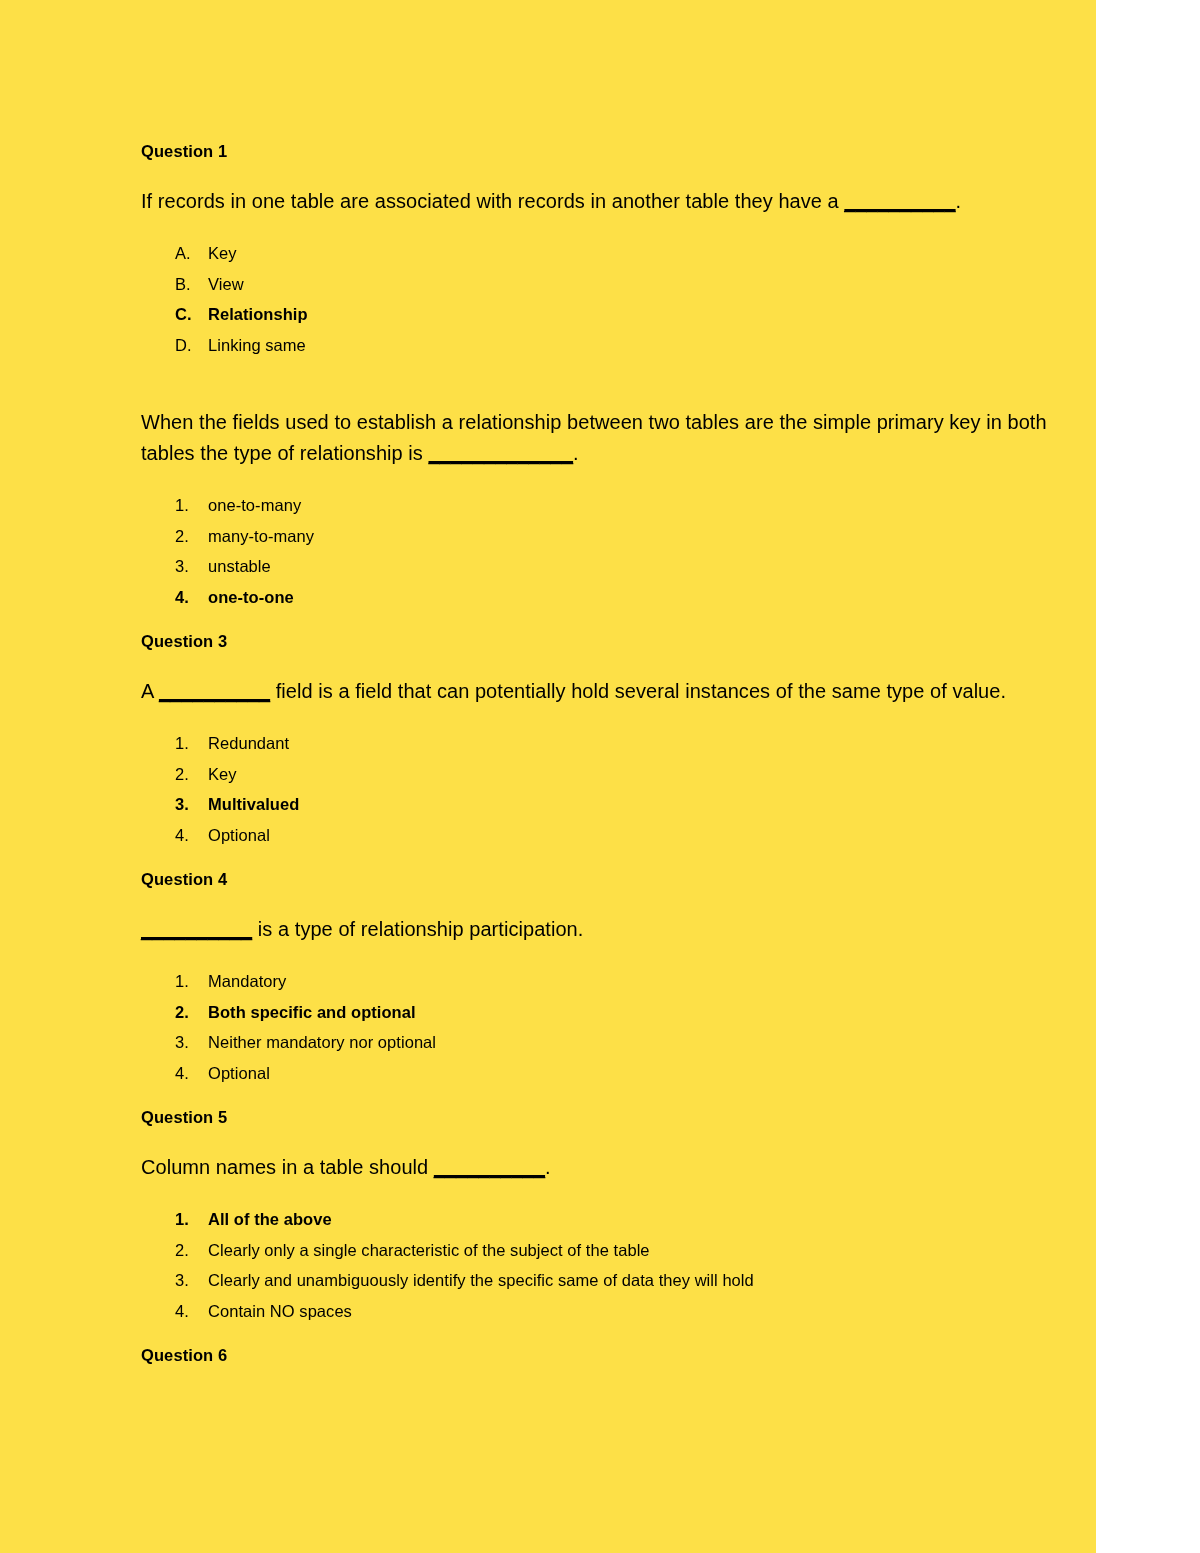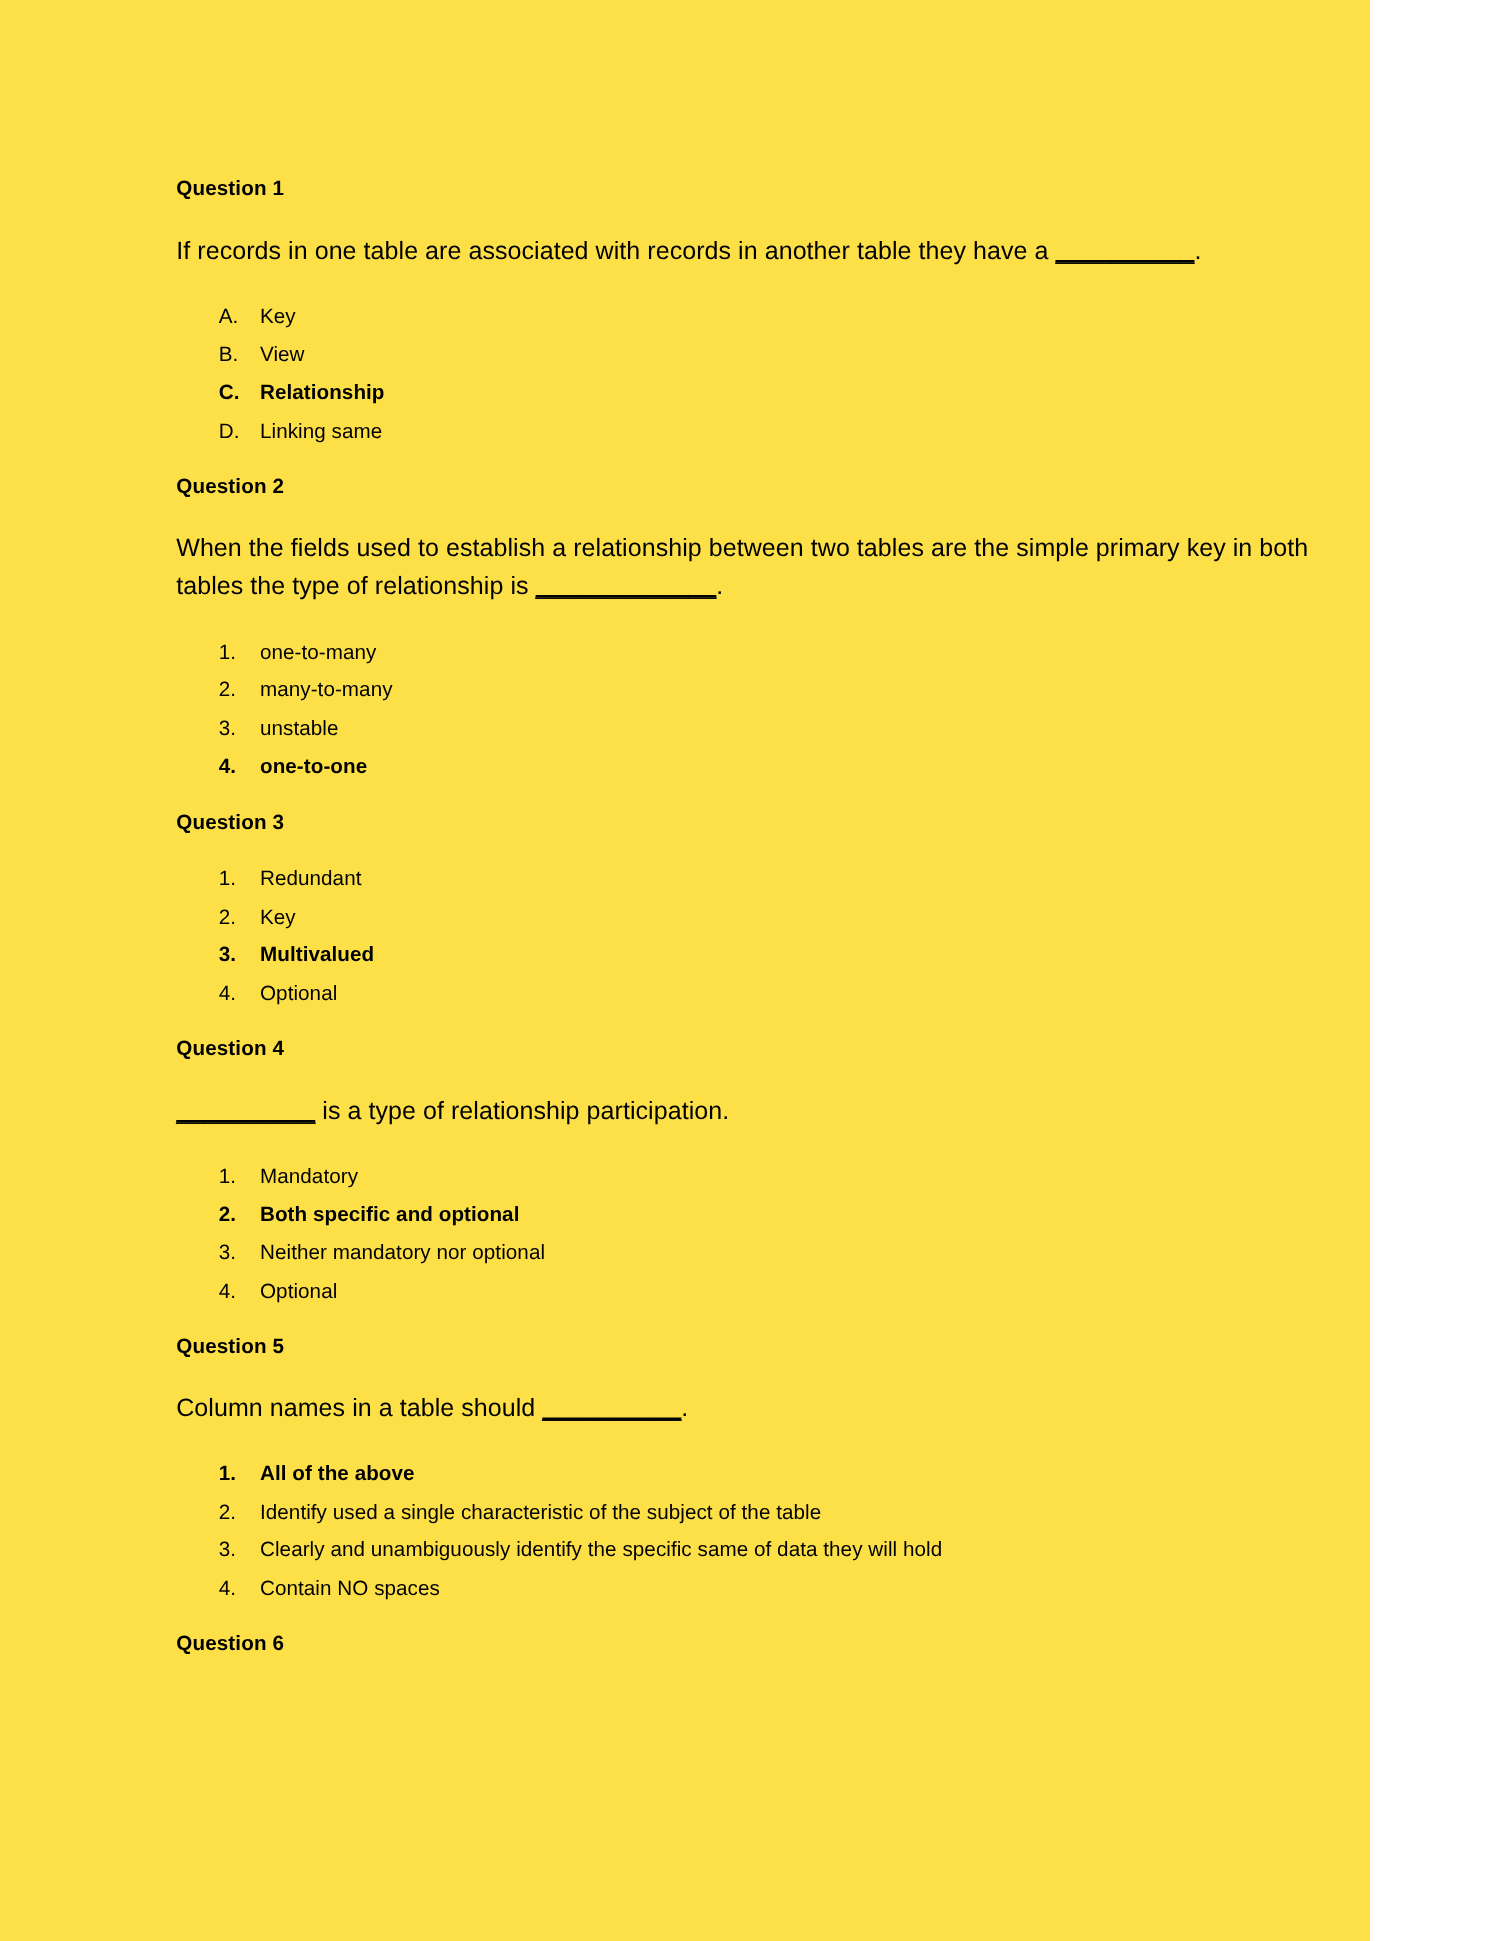--- a/index.html
+++ b/index.html
@@ -84,32 +84,32 @@
         <p class="q-stem"><span>If records in one table are associated with records in another table they have a </span><span class="blank">__________</span><span>.</span></p>
         <ol class="options">
           <li class="option"><span class="marker">A.</span><span class="option-text">Key</span></li>
           <li class="option"><span class="marker">B.</span><span class="option-text">View</span></li>
           <li class="option correct"><span class="marker">C.</span><span class="option-text">Relationship</span></li>
           <li class="option"><span class="marker">D.</span><span class="option-text">Linking same</span></li>
         </ol>
       </div>
       <div class="gap-after-list"></div>
       <div class="question-block">
-        <div class="q-heading">Question 2</div>
         <p class="q-stem"><span>When the fields used to establish a relationship between two tables are the simple primary key in both tables the type of relationship is </span><span class="blank">_____________</span><span>.</span></p>
         <ol class="options">
           <li class="option"><span class="marker">1.</span><span class="option-text">one-to-many</span></li>
           <li class="option"><span class="marker">2.</span><span class="option-text">many-to-many</span></li>
           <li class="option"><span class="marker">3.</span><span class="option-text">unstable</span></li>
           <li class="option correct"><span class="marker">4.</span><span class="option-text">one-to-one</span></li>
         </ol>
       </div>
       <div class="gap-after-list"></div>
       <div class="question-block">
         <div class="q-heading">Question 3</div>
+        <p class="q-stem"><span>A </span><span class="blank">__________</span><span> field is a field that can potentially hold several instances of the same type of value.</span></p>
         <ol class="options">
           <li class="option"><span class="marker">1.</span><span class="option-text">Redundant</span></li>
           <li class="option"><span class="marker">2.</span><span class="option-text">Key</span></li>
           <li class="option correct"><span class="marker">3.</span><span class="option-text">Multivalued</span></li>
           <li class="option"><span class="marker">4.</span><span class="option-text">Optional</span></li>
         </ol>
       </div>
       <div class="gap-after-list"></div>
       <div class="question-block">
         <div class="q-heading">Question 4</div>
@@ -120,21 +120,21 @@
           <li class="option"><span class="marker">3.</span><span class="option-text">Neither mandatory nor optional</span></li>
           <li class="option"><span class="marker">4.</span><span class="option-text">Optional</span></li>
         </ol>
       </div>
       <div class="gap-after-list"></div>
       <div class="question-block">
         <div class="q-heading">Question 5</div>
         <p class="q-stem"><span>Column names in a table should </span><span class="blank">__________</span><span>.</span></p>
         <ol class="options">
           <li class="option correct"><span class="marker">1.</span><span class="option-text">All of the above</span></li>
-          <li class="option"><span class="marker">2.</span><span class="option-text">Identify used a single characteristic of the subject of the table</span></li>
+          <li class="option"><span class="marker">2.</span><span class="option-text">Clearly only a single characteristic of the subject of the table</span></li>
           <li class="option"><span class="marker">3.</span><span class="option-text">Clearly and unambiguously identify the specific same of data they will hold</span></li>
           <li class="option"><span class="marker">4.</span><span class="option-text">Contain NO spaces</span></li>
         </ol>
       </div>
       <div class="gap-after-list"></div>
       <div class="question-block">
         <div class="q-heading">Question 6</div>
       </div>
     </div>
 </div>

